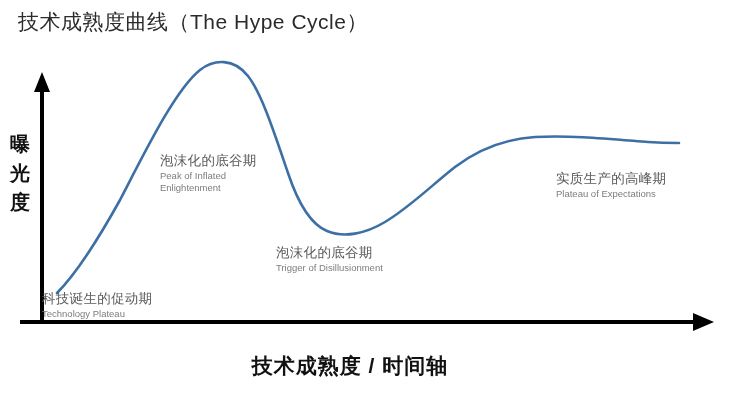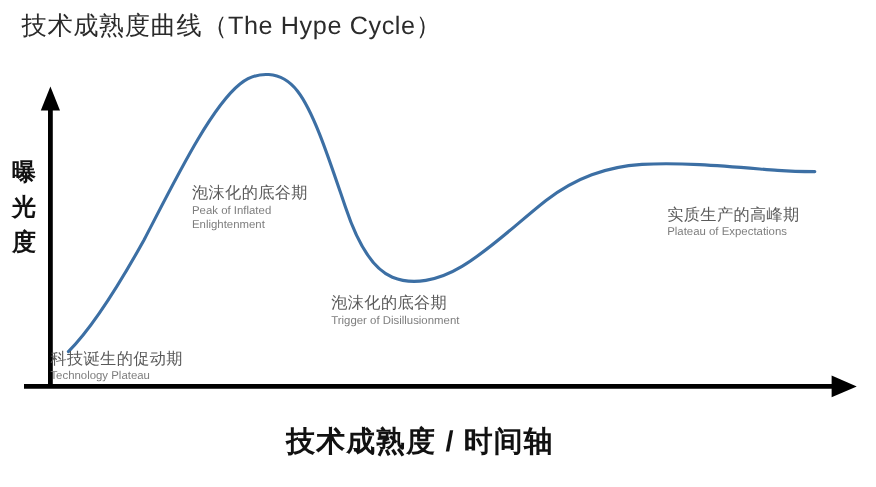--- a/index.html
+++ b/index.html
@@ -52,21 +52,21 @@
   }
   #y-axis-label span { display: block; }
 
   
   #x-axis-label {
     position: absolute;
     left: 0;
     top: 352px;
     width: 700px;
     text-align: center;
-    font-size: 24px;
+    font-size: 21px;
     font-weight: bold;
     color: #111111;
     letter-spacing: 1px;
   }
 
   
   .annotation {
     position: absolute;
     white-space: nowrap;
   }

